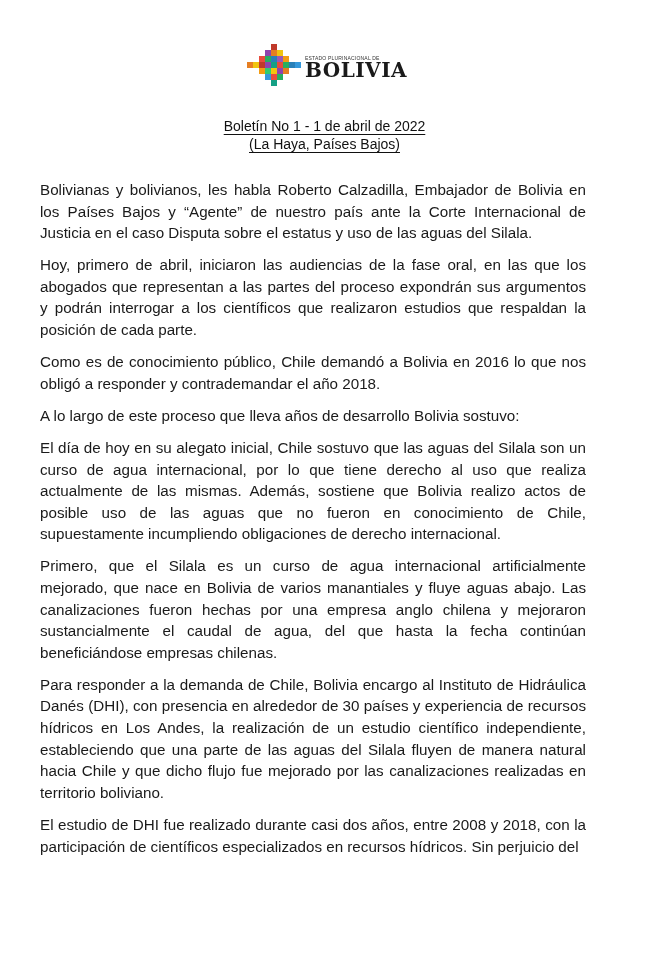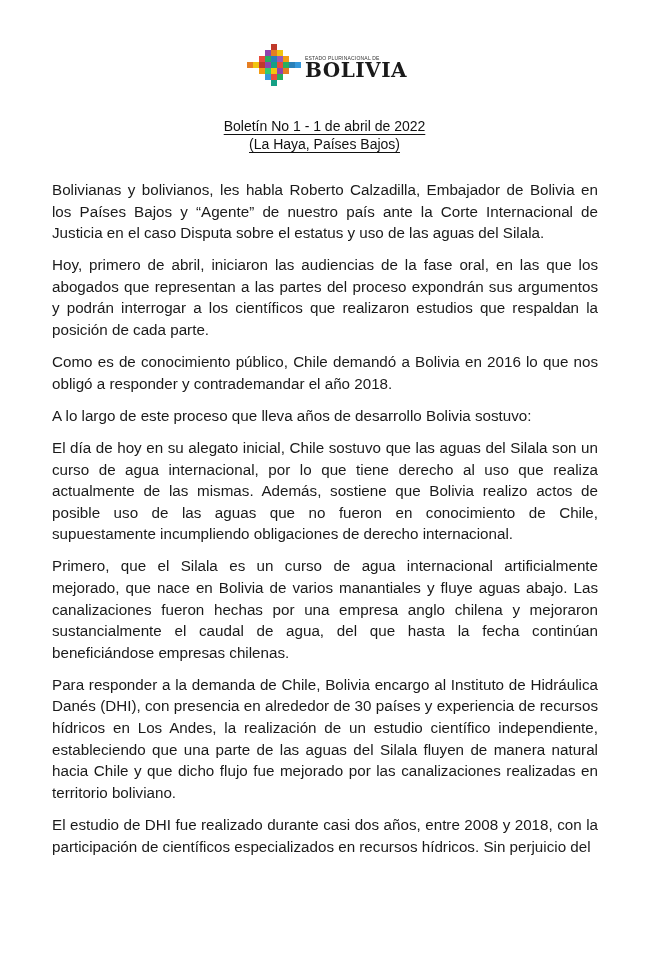--- a/index.html
+++ b/index.html
@@ -6,21 +6,21 @@
   body { width: 649px; height: 960px; position: relative; overflow: hidden; font-family: "Liberation Sans", sans-serif; color: #1a1a1a; }
   .logo { position: absolute; left: 247px; top: 44px; display: flex; align-items: center; }
   .emblem { position: relative; width: 54px; height: 46px; }
   .emblem span { position: absolute; width: 6px; height: 6px; }
   .logo-text { margin-left: 4px; display: flex; flex-direction: column; }
   .logo-sub { font-size: 5px; letter-spacing: 0.2px; color: #333; line-height: 6px; }
   .logo-main { font-family: "DejaVu Serif", serif; font-weight: bold; font-size: 20px; line-height: 18px; color: #1a1a1a; letter-spacing: 0.5px; }
   .title { position: absolute; left: 0; width: 649px; text-align: center; font-size: 14px; text-decoration: underline; text-underline-offset: 3px; color: #111; }
   .t1 { top: 118px; }
   .t2 { top: 136px; }
-  .content { position: absolute; left: 52px; top: 179px; width: 546px; font-size: 15.2px; line-height: 21.6px; }
+  .content { position: absolute; left: 40px; top: 179px; width: 546px; font-size: 15.2px; line-height: 21.6px; }
   .content p { margin: 0 0 10.5px 0; text-align: justify; }
 </style>
 </head>
 <body>
 
 <div class="logo">
   <div class="emblem">
     <span style="left:24px;top:0;background:#c0392b"></span>
     <span style="left:18px;top:6px;background:#8e44ad"></span>
       <span style="left:24px;top:6px;background:#e67e22"></span>

